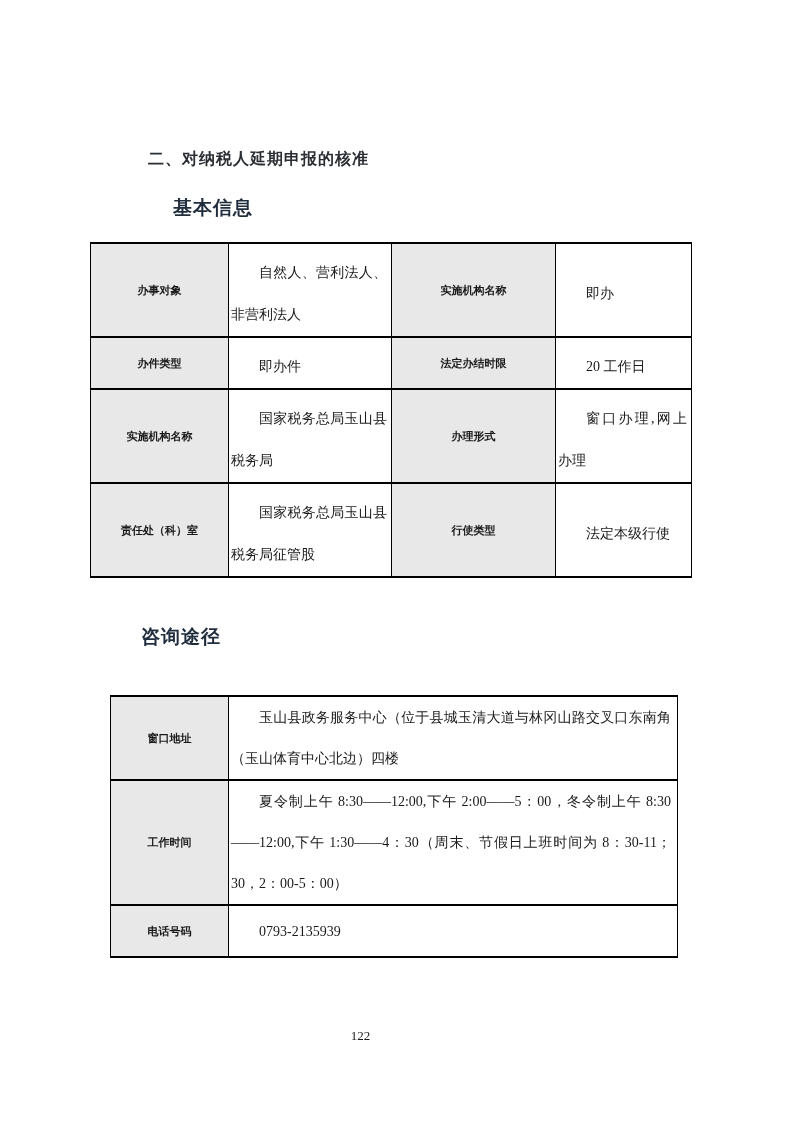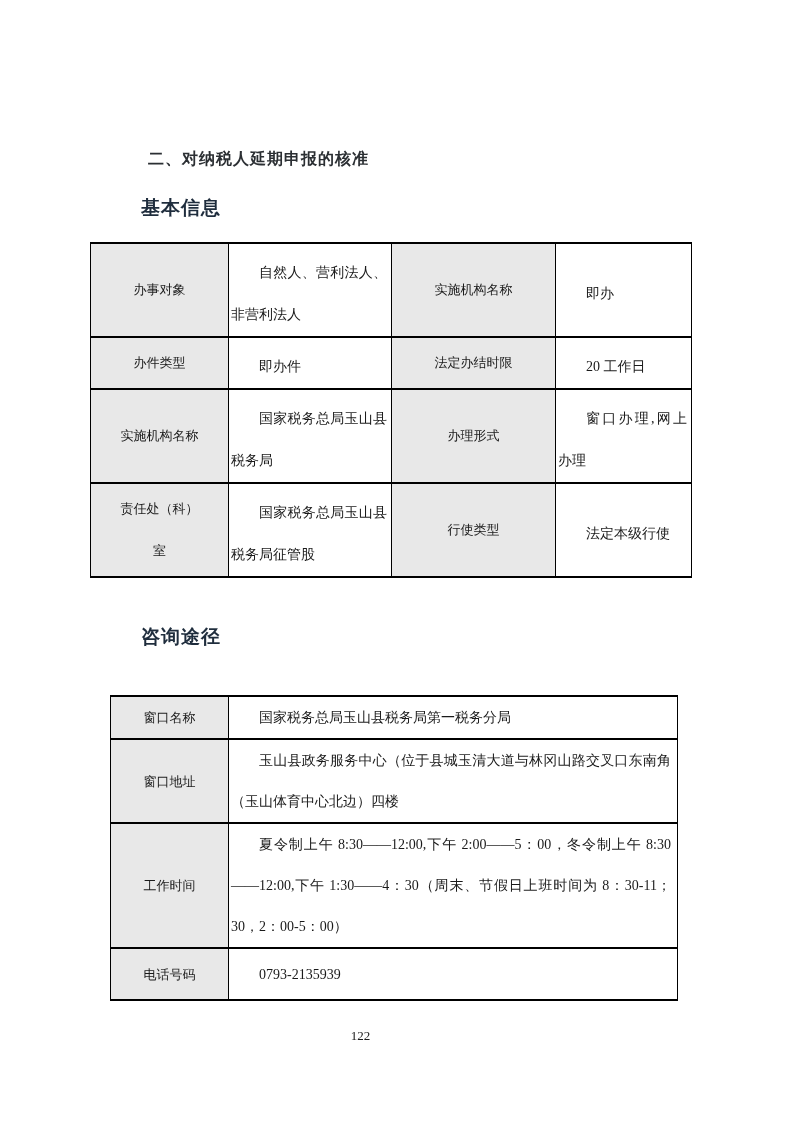--- a/index.html
+++ b/index.html
@@ -17,21 +17,21 @@
     font-family:"Liberation Sans", sans-serif;
     font-weight:700; font-size:16px; letter-spacing:1px;
     color:#2b2f33;
   }
   .sub-heading {
     position:absolute; left:141px;
     font-family:"Liberation Sans", sans-serif;
     font-weight:700; font-size:19px; letter-spacing:1px;
     color:#1f2d3d;
   }
-  .sub-heading.basic { top:195px; }
+  .sub-heading.basic { top:195px;margin-left:32px; }
   .sub-heading.consult { top:624px; }
 
   table.doc-table {
     position:absolute;
     border-collapse:collapse;
     table-layout:fixed;
     background:#ffffff;
   }
   table.t1 { left:90px; top:242px; width:601px; }
   table.t2 { left:110px; top:695px; width:567px; }
@@ -39,23 +39,23 @@
   .doc-table td {
     border-left:1px solid #000;
     border-right:1px solid #000;
     border-top:2px solid #000;
     border-bottom:2px solid #000;
     vertical-align:middle;
     overflow:hidden;
   }
   td.label {
     background:#e8e8e8;
-    font-weight:400;
+    font-weight:700;
     text-align:center;
-    font-size:13px;
+    font-size:11px;
     line-height:42px;
     padding:0 25px;
   }
   td.value {
     background:#ffffff;
     font-size:14px;
     text-align:justify;
     text-indent:2em;
     line-height:42px;
     padding:8px 4px 0 2px;
@@ -124,24 +124,20 @@
     </table>
 
   <div class="sub-heading consult">咨询途径</div>
 
   <table class="doc-table t2">
     <colgroup>
       <col style="width:118px">
         <col style="width:449px">
     </colgroup>
     <tbody>
-        <tr class="r1">
-      <td class="label">窗口名称</td>
-      <td class="value">国家税务总局玉山县税务局第一税务分局</td>
-    </tr>
     <tr class="r2">
       <td class="label">窗口地址</td>
       <td class="value">玉山县政务服务中心（位于县城玉清大道与林冈山路交叉口东南角（玉山体育中心北边）四楼</td>
     </tr>
     <tr class="r3">
       <td class="label">工作时间</td>
       <td class="value">夏令制上午 8:30——12:00,下午 2:00——5：00，冬令制上午 8:30——12:00,下午 1:30——4：30（周末、节假日上班时间为 8：30-11；30，2：00-5：00）</td>
     </tr>
     <tr class="r4">
       <td class="label">电话号码</td>

